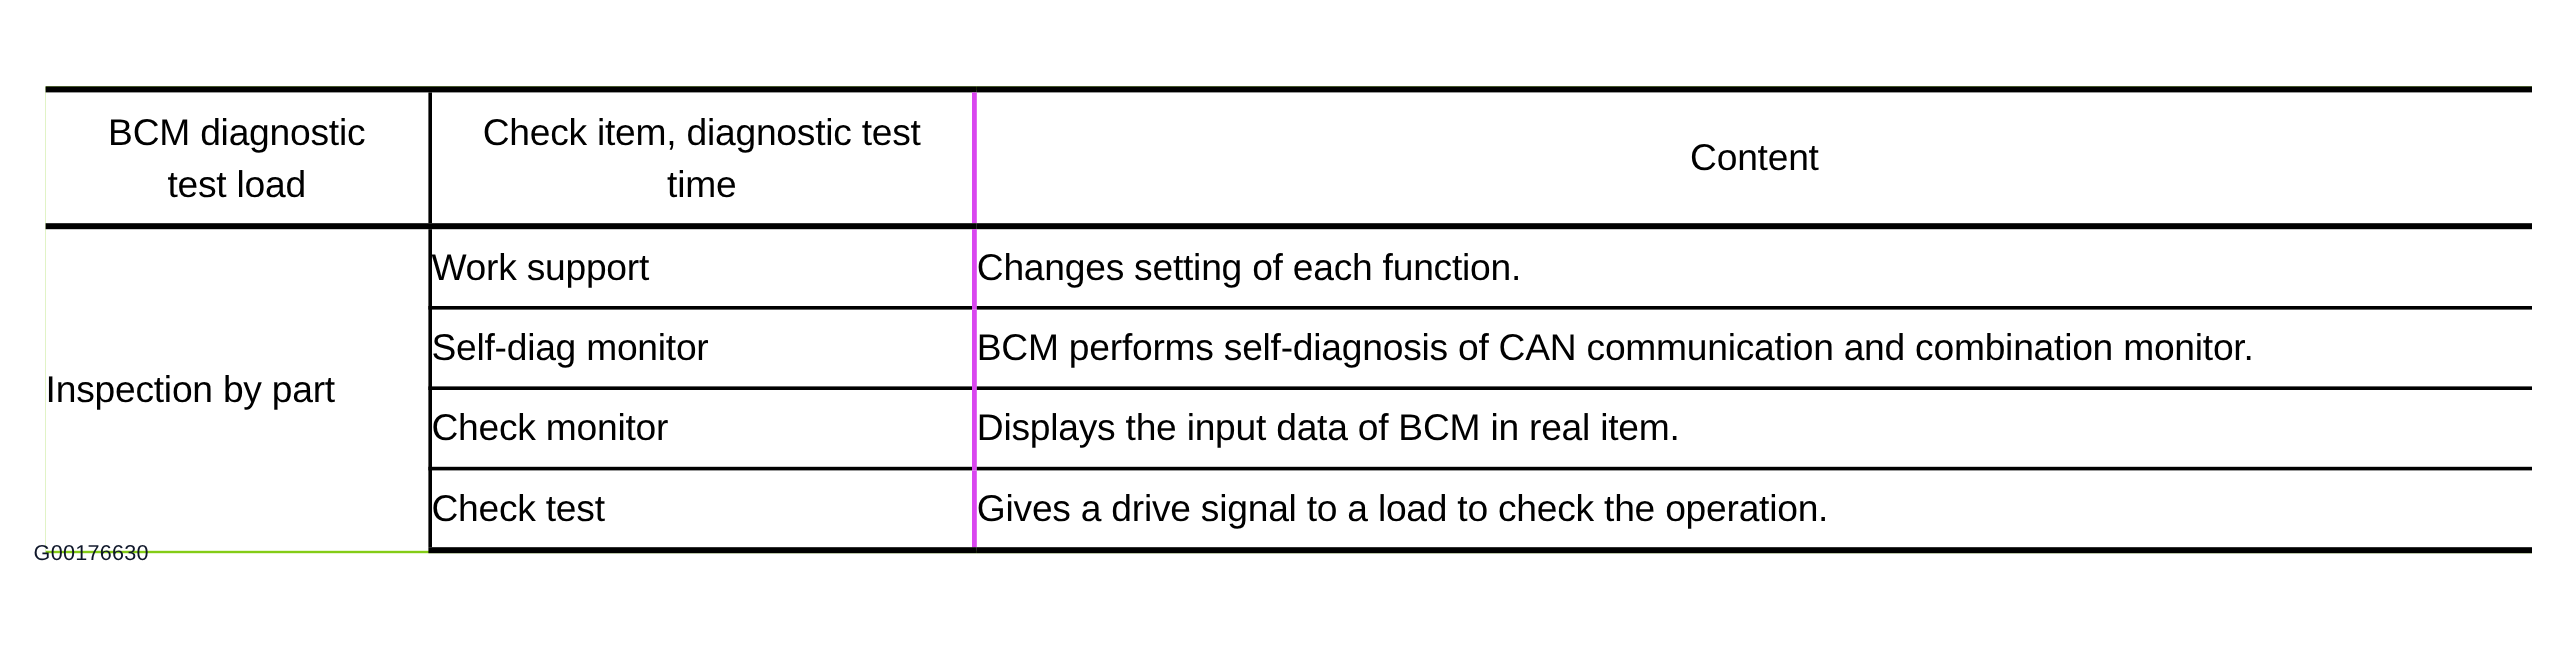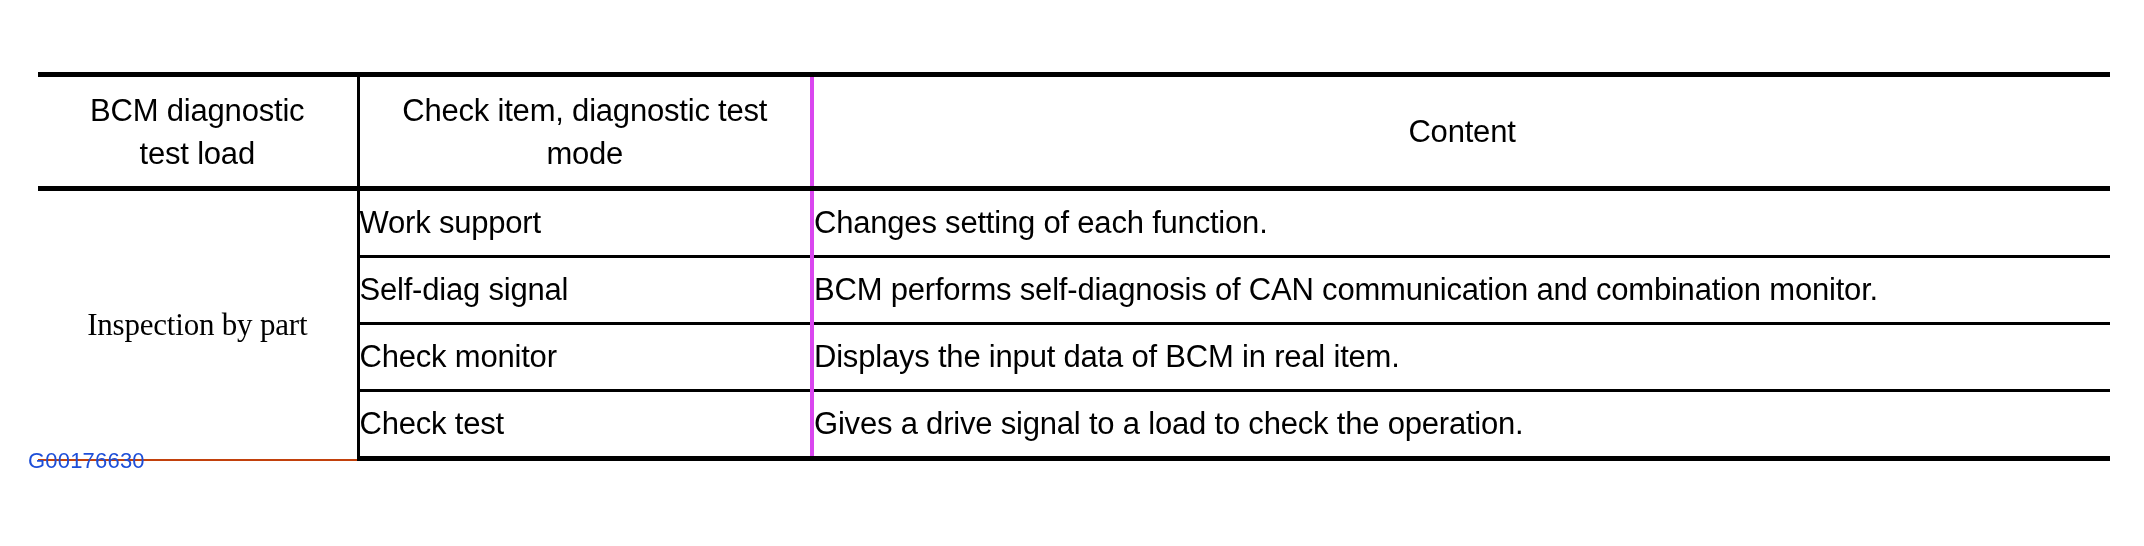--- a/index.html
+++ b/index.html
@@ -29,21 +29,21 @@
     position: absolute;
     left: 38px;
     top: 72px;
     width: 2072px;
   }
 
   table.spec {
     border-collapse: collapse;
     table-layout: fixed;
     width: 2072px;
-    background: #c2410c;
+    background: #84cc16;
   }
 
   table.spec td,
   table.spec th {
     padding: 0;
     margin: 0;
     vertical-align: middle;
     font-weight: normal;
     background: #ffffff;
   }
@@ -89,25 +89,24 @@
   }
   th.col3 {
     text-align: center;
     font-size: 31px;
     line-height: 43px;
     height: 109px;
     letter-spacing: -0.2px;
   }
 
   td.col1.merged {
-    text-align: center;
+    text-align: left;
     font-size: 31px;
     line-height: 40px;
     letter-spacing: -0.2px;
-    font-family: Liberation Serif, serif;
   }
 
   td.col2 {
     text-align: left;
     font-size: 31px;
     line-height: 40px;
     height: 64px;
     padding-left: 20px;
     letter-spacing: -0.2px;
   }
@@ -120,24 +119,24 @@
     letter-spacing: -0.2px;
   }
 
   .cell-text { display: block; }
 
   
   .figure-code {
     position: absolute;
     left: 28px;
     top: 448px;
-    font-size: 22px;
+    font-size: 18px;
     line-height: 26px;
     letter-spacing: 0.2px;
-    color: #1d4ed8;
+    color: #0f172a;
     white-space: nowrap;
   }
 </style>
 </head>
 <body>
 
 <div id="page">
 
   <div class="table-wrap">
     <table class="spec">
@@ -148,36 +147,36 @@
       </colgroup>
 
       <thead>
         <tr class="head-row">
           <th class="col1">
             <span class="cell-text">BCM diagnostic</span>
             <span class="cell-text">test load</span>
           </th>
           <th class="col2">
             <span class="cell-text">Check item, diagnostic test</span>
-            <span class="cell-text">mode</span>
+            <span class="cell-text">time</span>
           </th>
           <th class="col3">
             <span class="cell-text">Content</span>
           </th>
         </tr>
       </thead>
 
       <tbody>
         <tr class="body-row first-body">
           <td class="col1 merged" rowspan="4">Inspection by part</td>
           <td class="col2">Work support</td>
           <td class="col3">Changes setting of each function.</td>
         </tr>
         <tr class="body-row">
-          <td class="col2">Self-diag signal</td>
+          <td class="col2">Self-diag monitor</td>
           <td class="col3">BCM performs self-diagnosis of CAN communication and combination monitor.</td>
         </tr>
         <tr class="body-row">
           <td class="col2">Check monitor</td>
           <td class="col3">Displays the input data of BCM in real item.</td>
         </tr>
         <tr class="body-row last-row">
           <td class="col2">Check test</td>
           <td class="col3">Gives a drive signal to a load to check the operation.</td>
         </tr>

